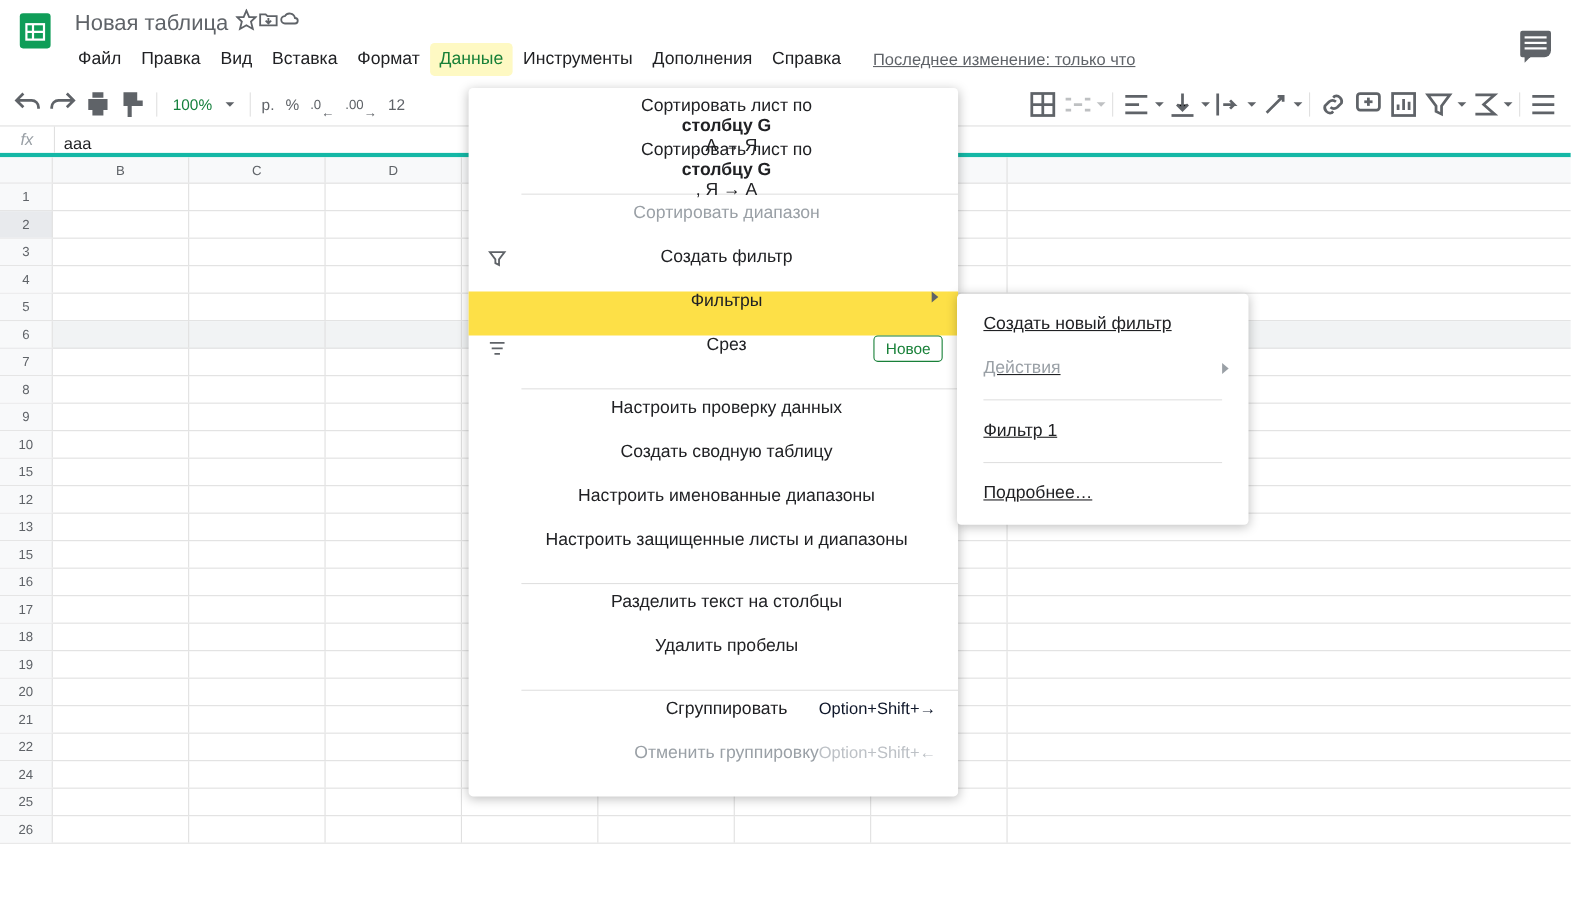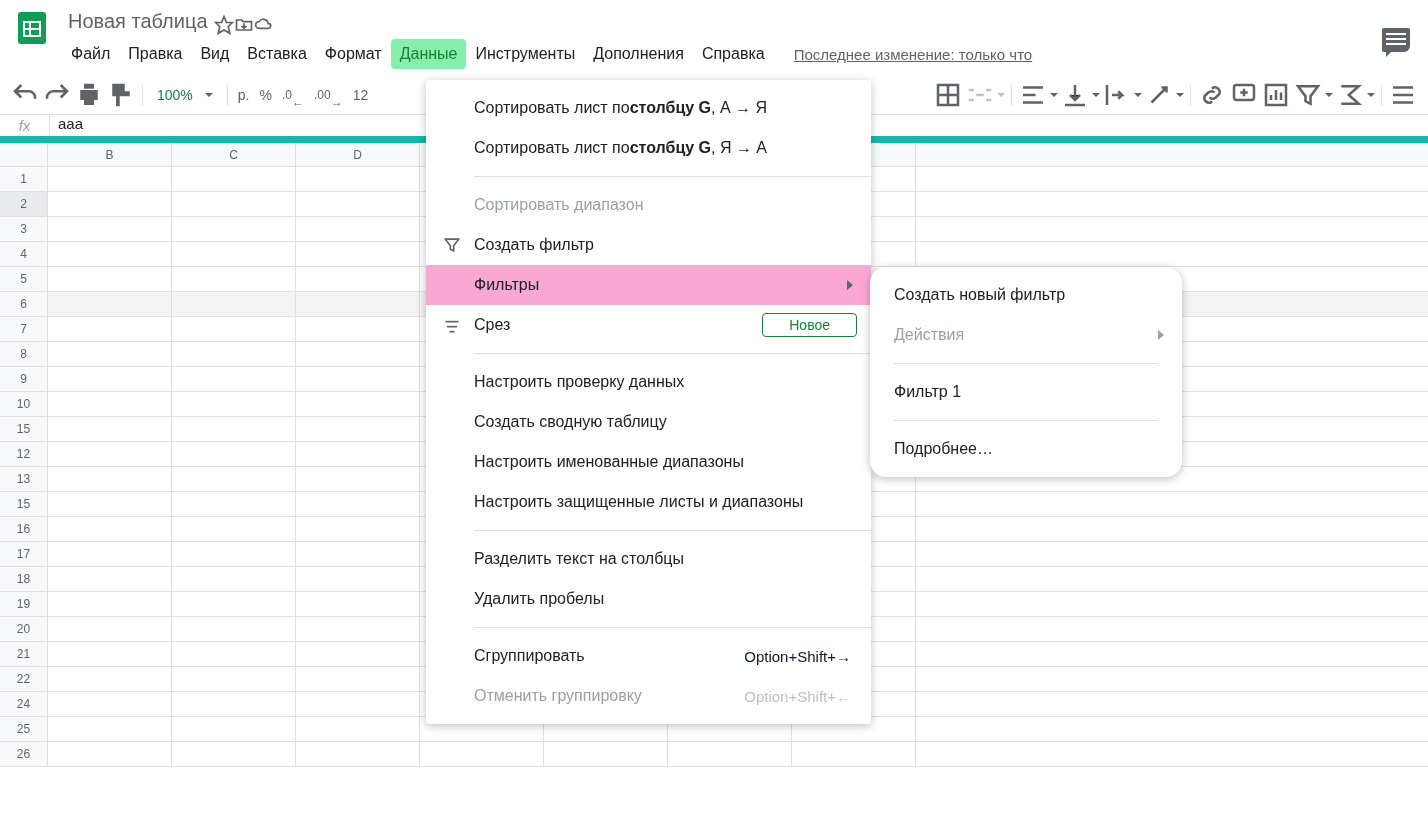--- a/index.html
+++ b/index.html
@@ -1,64 +1,64 @@
 <!DOCTYPE html>
 <html><head>
 <meta charset="utf-8">
 <style>
 * { margin: 0; padding: 0; box-sizing: border-box; }
 body { font-family: Arial, sans-serif; font-size: 14px; color: #202124; background: #fff; width: 1428px; height: 830px; overflow: hidden; position: relative; }
 
 .header { display: flex; align-items: flex-start; padding: 8px 12px 0; }
 .logo { width: 40px; height: 40px; margin-right: 10px; display: flex; align-items: center; justify-content: center; }
 .title-area { flex: 1; }
-.title-row { display: flex; align-items: flex-end; }
+.title-row { display: flex; align-items: flex-start; }
 .doc-title { font-size: 20px; color: #5f6368; padding: 2px 6px; }
 .title-icon { width: 20px; height: 20px; color: #5f6368; cursor: pointer; }
 .menubar { display: flex; gap: 0; margin-top: 4px; align-items: center; }
 .menu-item { padding: 6px 9px; font-size: 16px; color: #202124; cursor: pointer; border-radius: 4px; }
-.menu-item.active { background: #86efac; color: #188038; }
+.menu-item.active { background: #fef9c3; color: #188038; }
 .last-edit { margin-left: 20px; font-size: 15px; color: #5f6368; text-decoration: underline; cursor: pointer; }
 .comment-btn { position: absolute; right: 18px; top: 28px; width: 28px; height: 24px; background: #5f6368; border-radius: 2px 2px 6px 2px; }
 .comment-btn::after { content: ""; position: absolute; bottom: -5px; left: 4px; border: 5px solid transparent; border-top-color: #5f6368; border-left-color: #5f6368; }
 .comment-btn::before { content: ""; position: absolute; left: 4px; right: 4px; top: 5px; height: 2px; background: #fff; box-shadow: 0 5px 0 #fff, 0 10px 0 #fff; }
 
 .toolbar { display: flex; align-items: center; height: 40px; border-bottom: 1px solid #e0e0e0; padding: 0 10px; gap: 2px; margin-top: 6px; }
 .tb-btn { width: 30px; height: 30px; display: flex; align-items: center; justify-content: center; color: #5f6368; cursor: pointer; border-radius: 4px; }
 .tb-sep { width: 1px; height: 22px; background: #e0e0e0; margin: 0 4px; }
 .zoom { padding: 0 8px; font-size: 14px; color: #15803d; cursor: pointer; display: flex; align-items: center; gap: 12px; }
 .dd-arrow { width: 0; height: 0; border-left: 4px solid transparent; border-right: 4px solid transparent; border-top: 4px solid #5f6368; }
 
-.formula-bar { display: flex; align-items: flex-start; height: 28px; border-bottom: 7px solid #14b8a6; }
+.formula-bar { display: flex; align-items: flex-end; height: 28px; border-bottom: 4px solid #14b8a6; }
 .fx { width: 50px; text-align: center; font-style: italic; color: #9aa0a6; font-size: 15px; border-right: 1px solid #e0e0e0; height: 100%; display: flex; align-items: center; justify-content: center; }
 .fx-input { flex: 1; padding: 0 8px; font-size: 15px; }
 
 .grid { position: relative; }
 .col-headers { display: flex; height: 24px; background: #f8f9fa; border-bottom: 1px solid #e0e0e0; }
 .corner { width: 48px; border-right: 1px solid #e0e0e0; }
 .col-h { width: 124px; text-align: center; font-size: 12px; color: #5f6368; border-right: 1px solid #e0e0e0; line-height: 24px; }
 .rows { }
 .row { display: flex; height: 25px; border-bottom: 1px solid #e0e0e0; }
 .row-h { width: 48px; text-align: center; font-size: 12px; color: #5f6368; border-right: 1px solid #e0e0e0; line-height: 25px; background: #f8f9fa; }
 .cell { width: 124px; border-right: 1px solid #e0e0e0; }
 .row.selected .row-h { background: #e8eaed; }
 .row.filter-band { background: #f1f3f4; }
 
 .dropdown { position: absolute; left: 426px; top: 80px; width: 445px; background: #fff; box-shadow: 0 2px 10px rgba(0,0,0,0.25); border-radius: 4px; padding: 8px 0; z-index: 100; }
-.dd-item { display: flex; align-items: center; height: 40px; padding: 0 24px 0 48px; font-size: 16px; color: #202124; cursor: pointer; position: relative; }
-.dd-item.hovered { background: #f9a8d4; }
+.dd-item { display: flex; align-items: center; height: 40px; padding: 0 24px 0 48px; font-size: 16px; color: #202124; cursor: pointer; position: relative; flex-direction: column; }
+.dd-item.hovered { background: #fde047; }
 .dd-item.disabled { color: #9aa0a6; cursor: default; }
 .dd-divider { height: 1px; background: #e0e0e0; margin: 8px 0 8px 48px; }
 .dd-icon { position: absolute; left: 16px; width: 20px; height: 20px; display: flex; align-items: center; justify-content: center; color: #5f6368; }
 .dd-arrow-right { position: absolute; right: 18px; width: 0; height: 0; border-top: 5px solid transparent; border-bottom: 5px solid transparent; border-left: 6px solid #5f6368; }
-.dd-badge { position: absolute; right: 14px; border: 1.5px solid #188038; color: #188038; font-size: 14px; padding: 3px 26px; border-radius: 4px; font-weight: 500; }
+.dd-badge { position: absolute; right: 14px; border: 1.5px solid #188038; color: #188038; font-size: 14px; padding: 3px 10px; border-radius: 4px; font-weight: 500; }
 .dd-shortcut { position: absolute; right: 20px; color: #0f172a; font-size: 15px; }
 .dd-shortcut.disabled { color: #bdc1c6; }
 
-.submenu { position: absolute; left: 870px; top: 267px; width: 312px; background: #fff; box-shadow: 0 2px 10px rgba(0,0,0,0.25); border-radius: 16px; padding: 8px 0; z-index: 101; }
+.submenu { position: absolute; left: 870px; top: 267px; width: 265px; background: #fff; box-shadow: 0 2px 10px rgba(0,0,0,0.25); border-radius: 4px; padding: 8px 0; z-index: 101; text-decoration: underline; }
 .sub-item { display: flex; align-items: center; height: 40px; padding: 0 24px; font-size: 16px; color: #202124; cursor: pointer; position: relative; }
 .sub-item.disabled { color: #9aa0a6; }
 .sub-divider { height: 1px; background: #e0e0e0; margin: 8px 24px; }
 .sub-arrow-right { position: absolute; right: 18px; width: 0; height: 0; border-top: 5px solid transparent; border-bottom: 5px solid transparent; border-left: 6px solid #9aa0a6; }
 
 svg { width: 100%; height: 100%; }
 </style>
 </head>
 <body>
 

